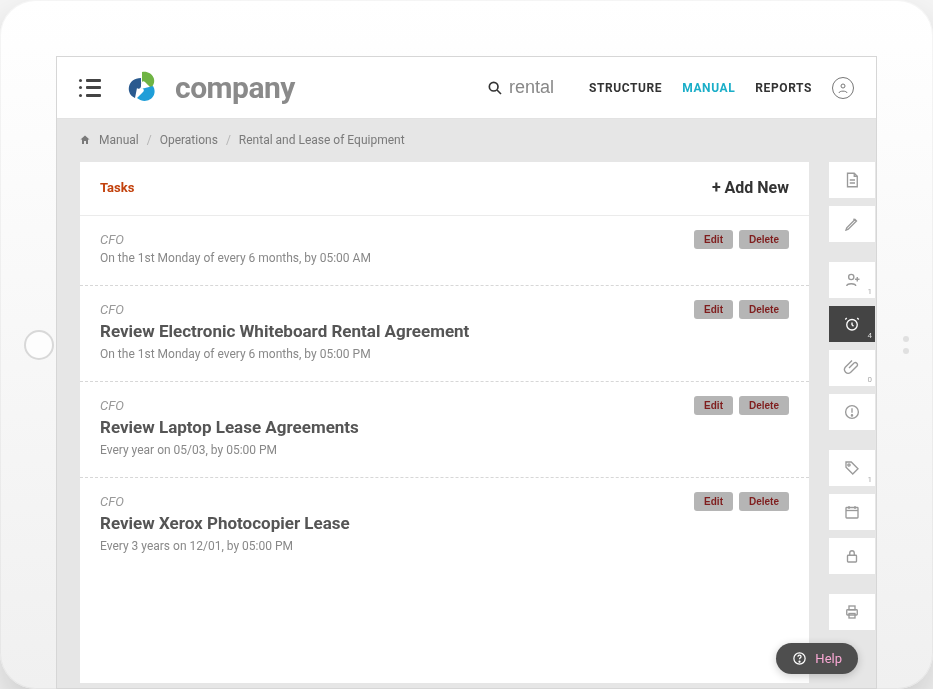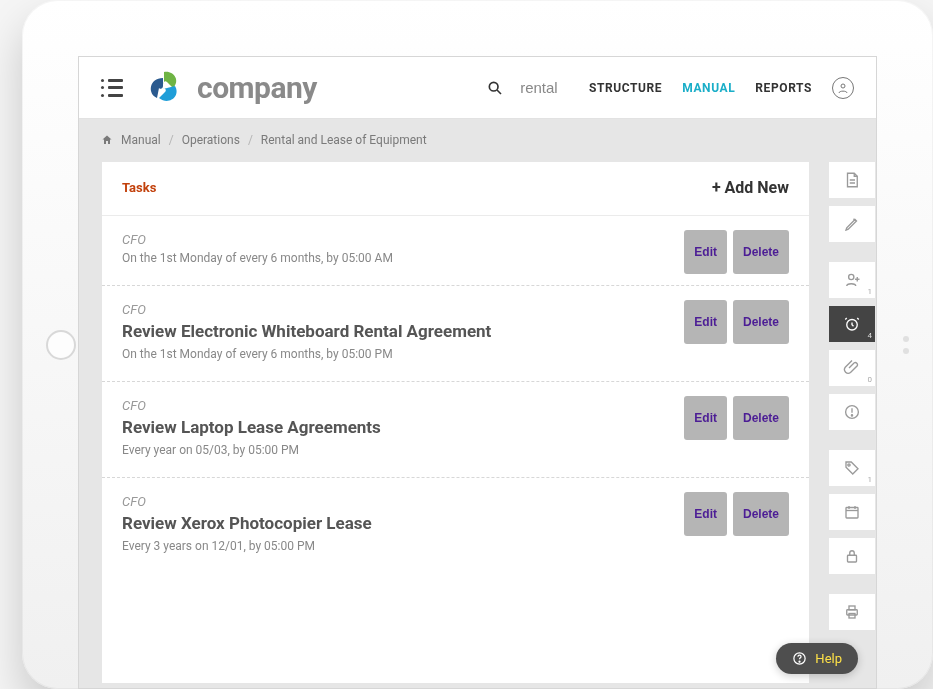--- a/index.html
+++ b/index.html
@@ -1,34 +1,34 @@
 <!DOCTYPE html>
 <html><head>
 <meta charset="utf-8">
 <style>
 * { box-sizing: border-box; margin: 0; padding: 0; }
 body { font-family: -apple-system, "Segoe UI", Roboto, Helvetica, Arial, sans-serif; background: #f5f5f5; display: flex; align-items: flex-start; justify-content: center; }
-.tablet-frame { width: 933px; height: 689px; background: linear-gradient(180deg,#fff,#f0f0f0); border-radius: 36px; padding: 56px 56px 0 56px; position: relative; box-shadow: 0 22px 44px rgba(0,0,0,.18), inset 0 0 0 1px rgba(0,0,0,.04); overflow: hidden; margin-left: 22px; }
+.tablet-frame { width: 933px; height: 689px; background: linear-gradient(180deg,#fff,#f0f0f0); border-radius: 36px; padding: 56px 56px 0 56px; position: relative; box-shadow: 0 22px 44px rgba(0,0,0,.18), inset 0 0 0 1px rgba(0,0,0,.04); overflow: hidden; }
 .home-button { position: absolute; left: 24px; top: 50%; transform: translateY(-50%); width: 30px; height: 30px; border: 2px solid #d8d8d8; border-radius: 50%; background: #fdfdfd; }
 .camera-dots { position: absolute; right: 24px; top: 50%; transform: translateY(-50%); width: 6px; }
 .camera-dots span { display: block; width: 6px; height: 6px; border-radius: 50%; background: #e0e0e0; margin: 6px 0; }
 .screen { width: 100%; height: 100%; background: #e6e6e6; border: 1px solid #d6d6d6; position: relative; overflow: hidden; }
 
 
 .topbar { height: 62px; background: #fff; border-bottom: 1px solid #e2e2e2; display: flex; align-items: center; padding: 0 22px; gap: 20px; }
 .menu-btn { width: 22px; height: 18px; display:flex; flex-direction:column; justify-content:space-between; cursor:pointer;}
 .menu-btn .row { display:flex; align-items:center; gap:4px;}
 .menu-btn .dot{width:3px;height:3px;background:#444;border-radius:50%;}
 .menu-btn .bar{flex:1;height:3px;background:#444;border-radius:1px;}
 .logo { display:flex; align-items:center; gap:10px; }
 .logo-text { font-size: 30px; font-weight: 700; color:#8a8a8a; letter-spacing: -.5px;}
 .logo-mark {width:44px;height:40px;}
 .spacer{flex:1;}
 .search{display:flex;align-items:center;gap:6px;}
-.search-input{border:none;font-size:15px;color:#888;width:60px;background:transparent;outline:none;text-align:center;}
+.search-input{border:none;font-size:18px;color:#888;width:60px;background:transparent;outline:none;}
 .search-icon{width:16px;height:16px;}
 .navlinks{display:flex;gap:20px;font-size:12px;font-weight:700;letter-spacing:.6px;color:#333;}
 .navlinks .nav-item{cursor:pointer;}
 .navlinks .active{color:#1aaec8;}
 .user-icon{width:22px;height:22px;border:1.8px solid #777;border-radius:50%;display:flex;align-items:center;justify-content:center;}
 .user-icon svg{width:12px;height:12px;}
 
 
 .crumbs{padding:14px 22px;font-size:12px;color:#7a7a7a;display:flex;align-items:center;gap:8px;}
 .crumbs .sep{color:#b5b5b5;}
@@ -39,33 +39,33 @@
 .panel{flex:1;background:#fff;border:1px solid #e6e6e6;overflow-y:hidden;}
 .panel-head{display:flex;justify-content:space-between;align-items:center;padding:16px 20px 18px;border-bottom:1px solid #ebebeb;}
 .panel-title{font-size:13px;font-weight:700;color:#c2410c;}
 .add-new{font-size:16px;font-weight:700;color:#333;cursor:pointer;}
 .task{padding:16px 20px 20px;border-bottom:1px dashed #d7d7d7;position:relative;}
 .task:last-child{border-bottom:none;}
 .task-role{font-size:13px;color:#999;margin-bottom:4px;font-style:italic;}
 .task-title{font-size:17px;font-weight:700;color:#555;margin-bottom:6px;}
 .task-sched{font-size:12px;color:#888;}
 .task-actions{position:absolute;right:20px;top:14px;display:flex;gap:6px;}
-.btn{background:#b5b5b5;color:#4c1d95;font-size:12px;font-weight:700;border:none;border-radius:3px;padding:15px 10px;cursor:pointer;}
+.btn{background:#b5b5b5;color:#7f1d1d;font-size:10px;font-weight:700;border:none;border-radius:3px;padding:4px 10px;cursor:pointer;}
 
 
 .rail{width:48px;display:flex;flex-direction:column;gap:6px;padding-top:0;padding-right:0;}
 .rail .tile{height:38px;background:#fff;border:1px solid #e6e6e6;display:flex;align-items:center;justify-content:center;color:#9a9a9a;cursor:pointer;position:relative;}
 .rail .tile.active{background:#444;color:#fff;}
 .rail .tile .badge{position:absolute;right:3px;bottom:2px;font-size:8px;color:#aaa;}
 .rail .tile.active .badge{color:#ddd;}
 .rail .tile svg,.rail .tile .glyph{width:18px;height:18px;}
 .rail .gap{height:6px;}
 
 
-.help-pill{position:absolute;right:18px;bottom:14px;background:#4e4e4e;color:#fde047;border-radius:18px;padding:8px 16px;display:flex;align-items:center;gap:8px;font-size:13px;cursor:pointer;box-shadow:0 2px 8px rgba(0,0,0,.2);text-align:center;}
+.help-pill{position:absolute;right:18px;bottom:14px;background:#4e4e4e;color:#f9a8d4;border-radius:18px;padding:8px 16px;display:flex;align-items:center;gap:8px;font-size:13px;cursor:pointer;box-shadow:0 2px 8px rgba(0,0,0,.2);text-align:center;}
 .help-pill svg{width:15px;height:15px;}
 </style>
 </head>
 <body>
 
 <div class="tablet-frame">
   <div class="home-button"></div>
   <div class="camera-dots">
       <span></span>
       <span></span>

